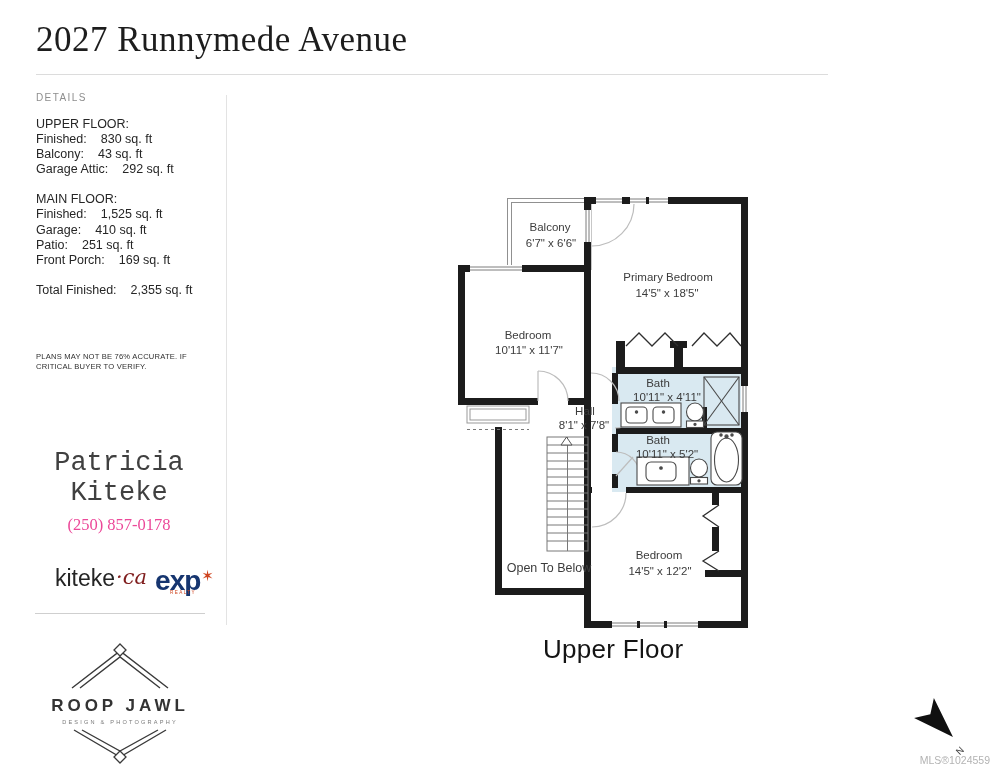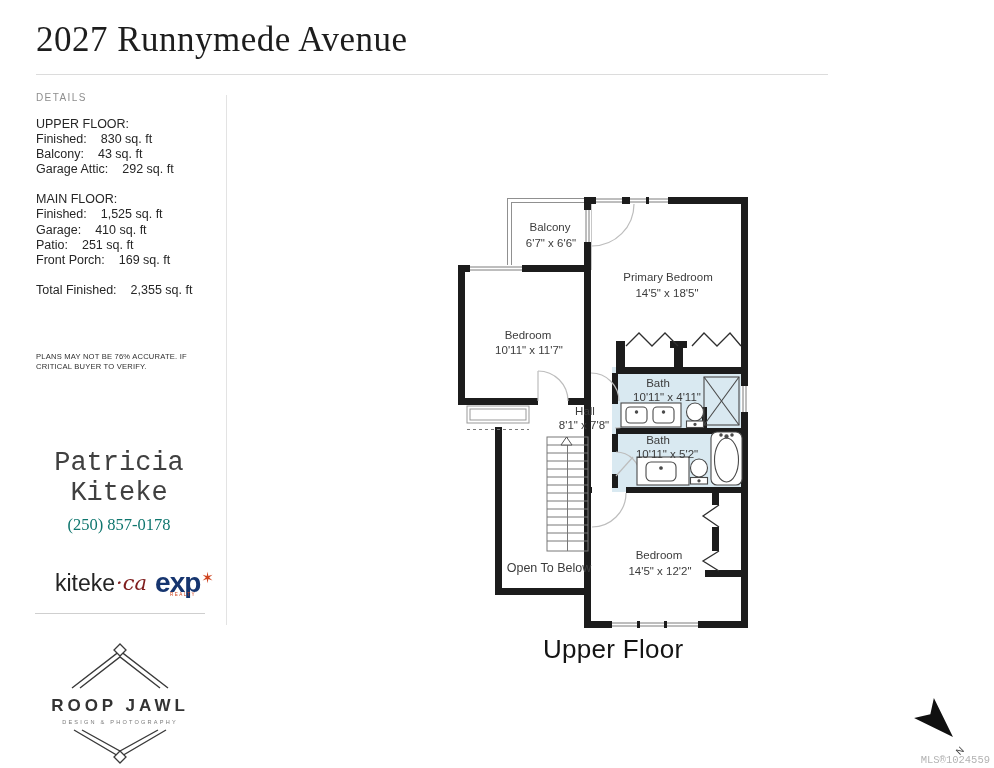--- a/index.html
+++ b/index.html
@@ -14,33 +14,33 @@
   .v-divider{position:absolute;left:226px;top:95px;width:1px;height:530px;background:#e3e3e3;}
   .facts{position:absolute;left:36px;top:117px;font-size:12.5px;line-height:15.1px;color:#262626;}
   .facts .group{margin-bottom:15px;}
   .facts .row span.lbl{display:inline-block;}
   .facts .row span.val{margin-left:14px;}
   .disclaimer{position:absolute;left:36px;top:352px;width:186px;font-size:7.6px;line-height:9.6px;
               color:#2e2e2e;letter-spacing:0.2px;}
   .disclaimer p{margin:0 0 9px 0;}
   .agent{position:absolute;left:14px;top:448px;width:210px;text-align:center;}
   .agent-name{font-family:Liberation Mono, monospace;font-size:27px;color:#404040;}
-  .agent-phone{font-family:"Liberation Serif",serif;font-size:16.5px;color:#0f766e;margin-top:7px;}
-  
-  .brand{position:absolute;left:55px;top:565px;height:36px;display:flex;align-items:center;}
+  .agent-phone{font-family:"Liberation Serif",serif;font-size:16.5px;color:#ec4899;margin-top:7px;}
+  
+  .brand{position:absolute;left:55px;top:565px;height:36px;display:flex;align-items:flex-start;}
   .brand .kiteke{font-size:23px;color:#242424;}
   .brand .dotca{font-family:"DejaVu Serif",serif;font-style:italic;font-size:21px;color:#7f1d1d;margin-left:1px;}
   .brand .exp-wrap{position:relative;margin-left:8px;}
   .brand .exp{font-size:28px;font-weight:700;color:#16356f;letter-spacing:-1px;}
   .brand .exp-star{color:#cf4520;font-size:15px;vertical-align:9px;margin-left:1px;}
   .brand .exp-realty{position:absolute;left:15px;top:25px;font-size:4.6px;letter-spacing:1.4px;color:#cf4520;}
   .logo-divider{position:absolute;left:35px;top:613px;width:170px;height:1px;background:#cfcfcf;}
   
   .floor-caption{position:absolute;left:543px;top:634px;font-size:26px;color:#141414;letter-spacing:0.3px;}
-  .mls{position:absolute;right:4px;bottom:2px;font-size:10.5px;color:#b3b3b3;font-family:Liberation Mono, monospace;}
+  .mls{position:absolute;right:4px;bottom:2px;font-size:10.5px;color:#b3b3b3;}
   svg text{font-family:"Liberation Sans",sans-serif;}
 </style>
 </head>
 <body>
 
 <div class="page">
 
   <div class="title">2027 Runnymede Avenue</div>
   <div class="title-rule"></div>
 

